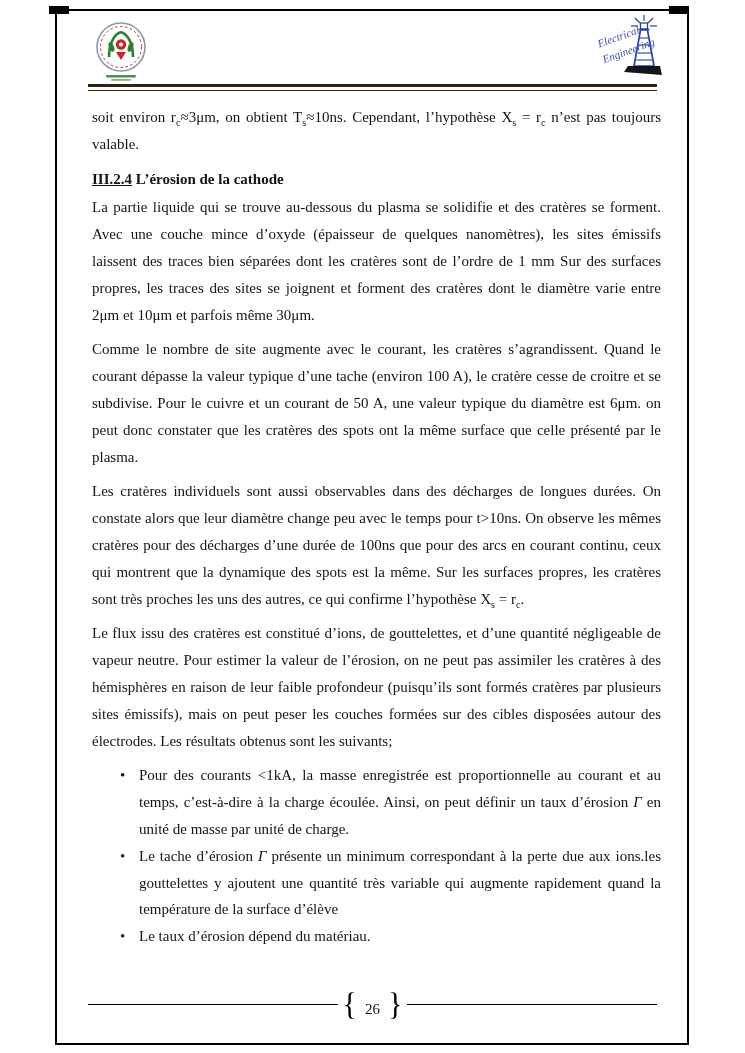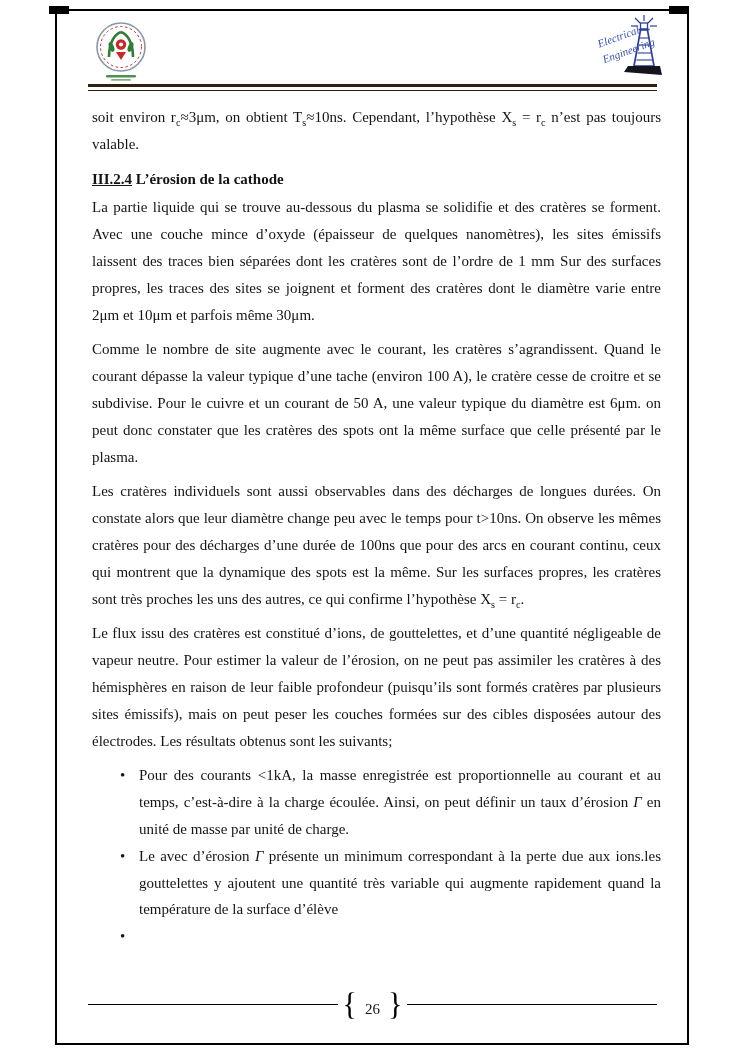--- a/index.html
+++ b/index.html
@@ -103,24 +103,25 @@
     <p><span>Comme le nombre de site augmente avec le courant, les cratères s’agrandissent. Quand le courant dépasse la valeur typique d’une tache (environ 100 A), le cratère cesse de croitre et se subdivise. Pour le cuivre et un courant de 50 A, une valeur typique du diamètre est 6μm. on peut donc constater que les cratères des spots ont la même surface que celle présenté par le plasma.</span></p>
     <p><span>Les cratères individuels sont aussi observables dans des décharges de longues durées. On constate alors que leur diamètre change peu avec le temps pour t&gt;10ns. On observe les mêmes cratères pour des décharges d’une durée de 100ns que pour des arcs en courant continu, ceux qui montrent que la dynamique des spots est la même. Sur les surfaces propres, les cratères sont très proches les uns des autres, ce qui confirme l’hypothèse X</span><span class="run-sub">s</span><span> = r</span><span class="run-sub">c</span><span>.</span></p>
     <p><span>Le flux issu des cratères est constitué d’ions, de gouttelettes, et d’une quantité négligeable de vapeur neutre. Pour estimer la valeur de l’érosion, on ne peut pas assimiler les cratères à des hémisphères en raison de leur faible profondeur (puisqu’ils sont formés cratères par plusieurs sites émissifs), mais on peut peser les couches formées sur des cibles disposées autour des électrodes. Les résultats obtenus sont les suivants;</span></p>
     <ul class="bullets">
       <li>
         <span class="bullet-dot">•</span>
         <span><span>Pour des courants &lt;1kA, la masse enregistrée est proportionnelle au courant et au temps, c’est-à-dire à la charge écoulée. Ainsi, on peut définir un taux d’érosion </span><span class="run-italic">Γ</span><span> en unité de masse par unité de charge.</span></span>
       </li>
       <li>
         <span class="bullet-dot">•</span>
-        <span><span>Le avec d’érosion </span><span class="run-italic">Γ</span><span> présente un minimum correspondant à la perte due aux ions.les gouttelettes y ajoutent une quantité très variable qui augmente rapidement quand la température de la surface d’élève</span></span>
+        <span><span>Le tache d’érosion </span><span class="run-italic">Γ</span><span> présente un minimum correspondant à la perte due aux ions.les gouttelettes y ajoutent une quantité très variable qui augmente rapidement quand la température de la surface d’élève</span></span>
       </li>
       <li>
         <span class="bullet-dot">•</span>
+        <span><span>Le taux d’érosion dépend du matériau.</span></span>
       </li>
     </ul>
   </div>
 
   <div class="footer">
     <div class="line"></div>
     <div class="brace">{</div>
     <div class="num">26</div>
     <div class="brace">}</div>
     <div class="line"></div>

